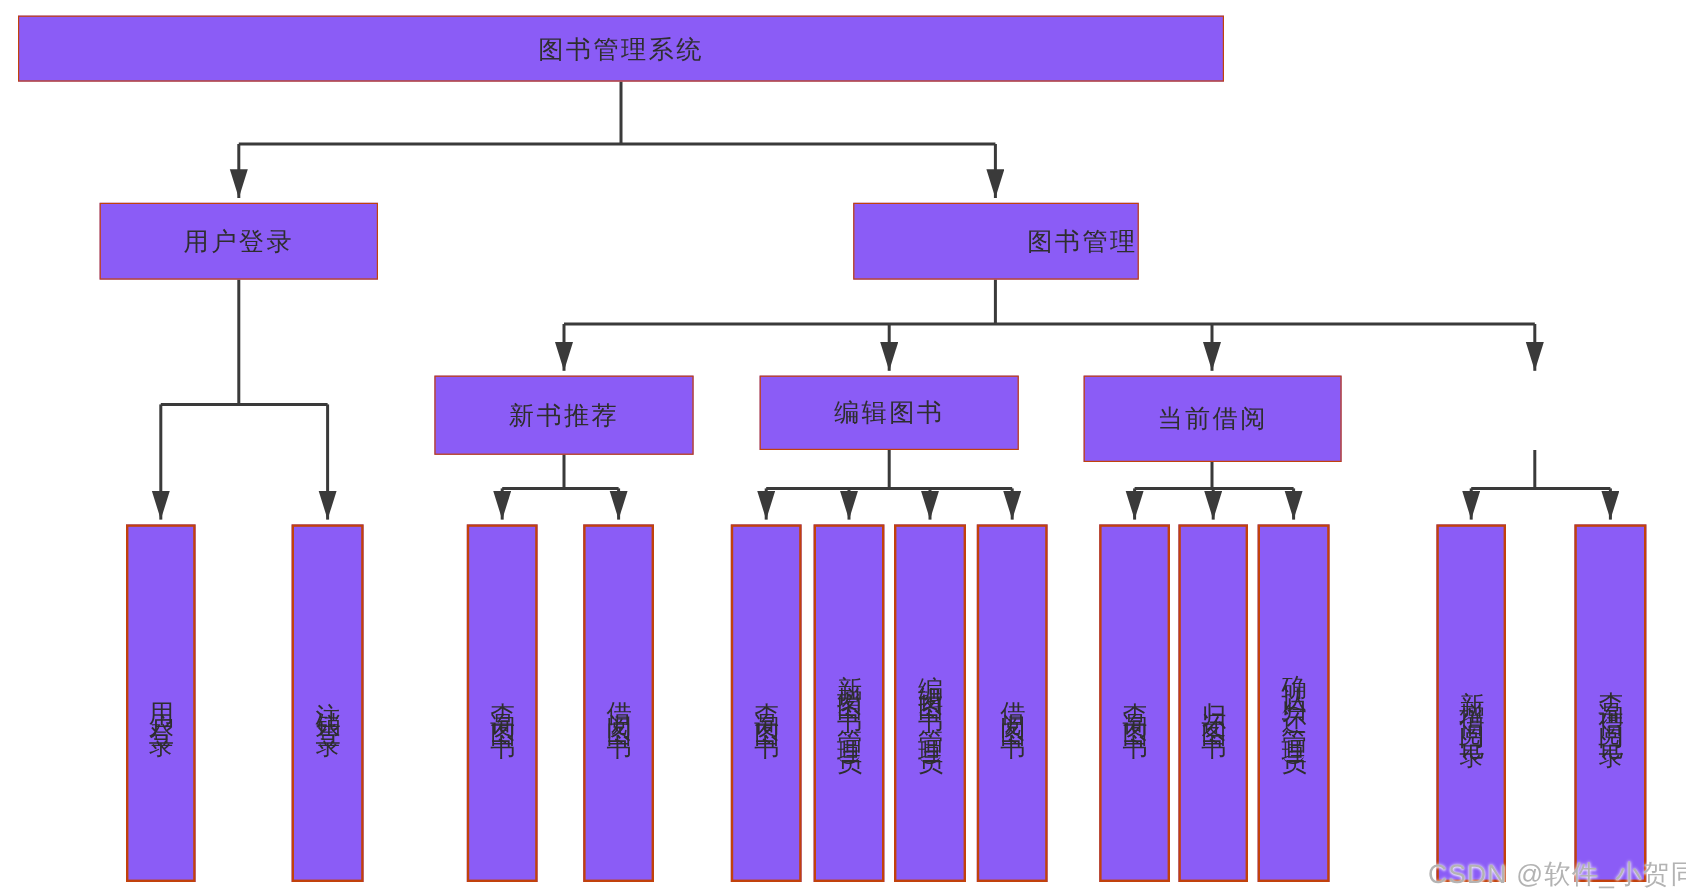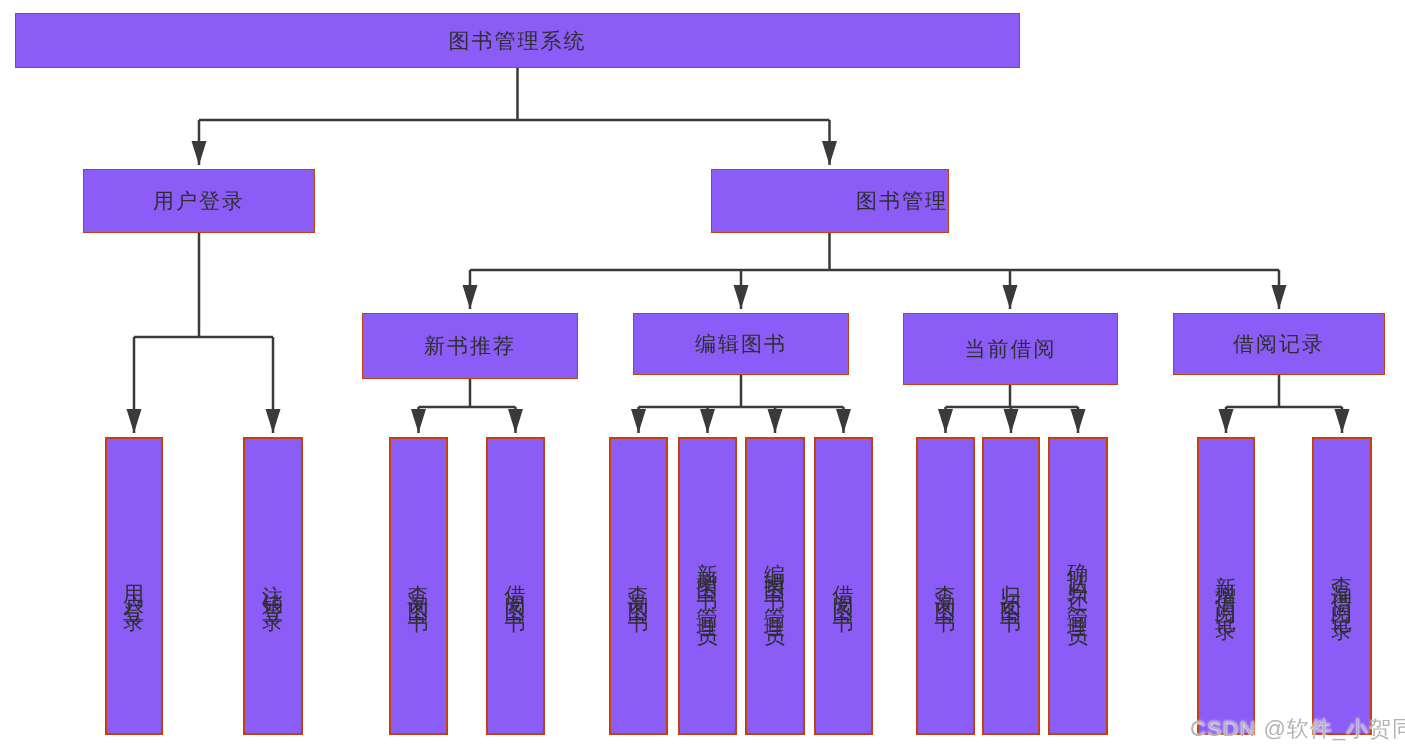--- a/index.html
+++ b/index.html
@@ -112,23 +112,20 @@
 
   <div class="box" style="left:362px; top:313px; width:216px; height:66px;">
     <span class="label">新书推荐</span>
   </div>
   <div class="box" style="left:633px; top:313px; width:216px; height:62px;">
     <span class="label">编辑图书</span>
   </div>
   <div class="box" style="left:903px; top:313px; width:215px; height:72px;">
     <span class="label">当前借阅</span>
   </div>
-  <div class="box" style="left:1173px; top:313px; width:212px; height:62px;">
-    <span class="label">借阅记录</span>
-  </div>
 
   <div class="box leaf" style="left:105px; top:437px; width:58px; height:298px;">
     <span class="vlabel">用户登录</span>
   </div>
   <div class="box leaf" style="left:243px; top:437px; width:60px; height:298px;">
     <span class="vlabel">注销登录</span>
   </div>
 
   <div class="box leaf" style="left:389px; top:437px; width:59px; height:298px;">
     <span class="vlabel">查询图书</span>

